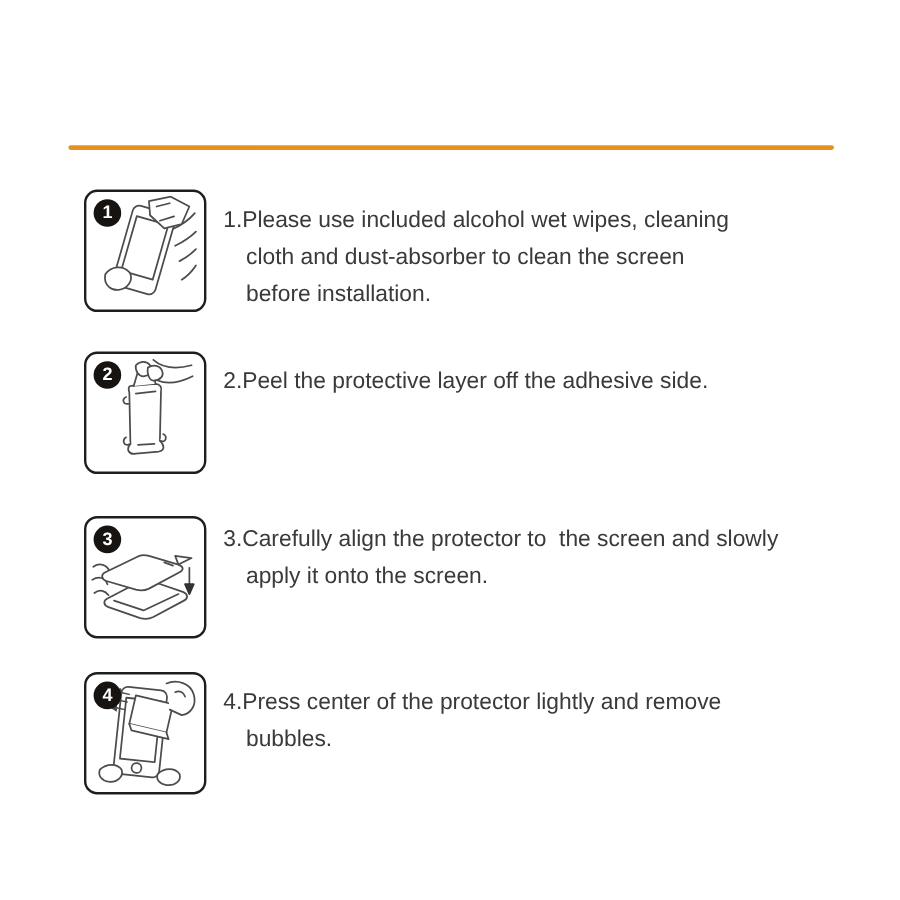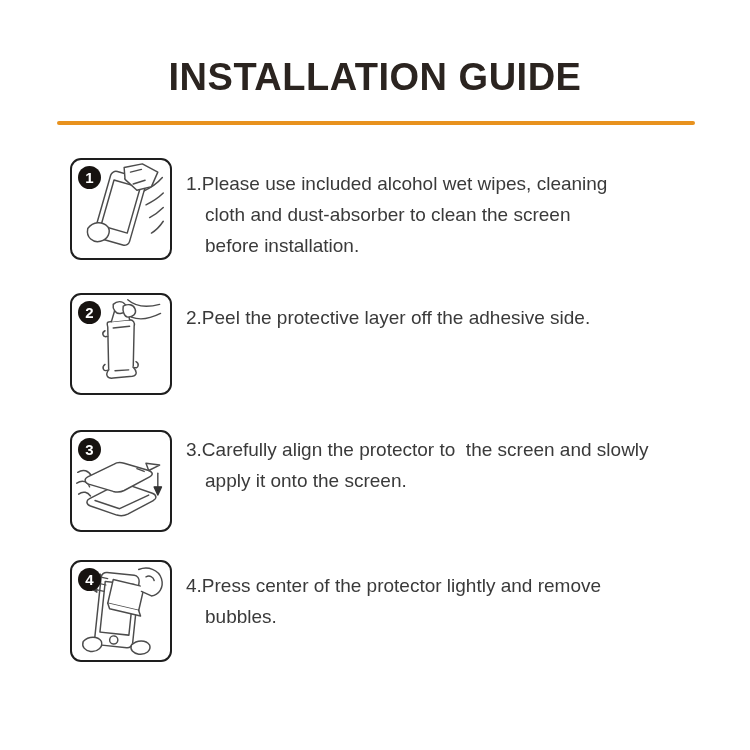--- a/index.html
+++ b/index.html
@@ -51,21 +51,20 @@
   .s2 .steptext{top:9px}
   .s3 .steptext{top:4px}
   .s4 .steptext{top:10px}
   svg{display:block}
 </style>
 </head>
 <body>
 
 <div class="page">
 
-  <h1 class="title">INSTALLATION GUIDE</h1>
   <div class="divider"></div>
 
   <section class="step s1">
     <div class="stepbox">
       <div class="badge">1</div>
       <svg class="illu" viewBox="0 0 100 100">
         <g stroke="#4C4C4C" fill="none" stroke-width="1.6" stroke-linecap="round" stroke-linejoin="round">
           <path d="M96,16 C90,23 84,27 75,31"></path>
           <path d="M97,33 C91,39 86,42 78,46"></path>
           <path d="M97,49 C92,54 88,57 82,60"></path>

